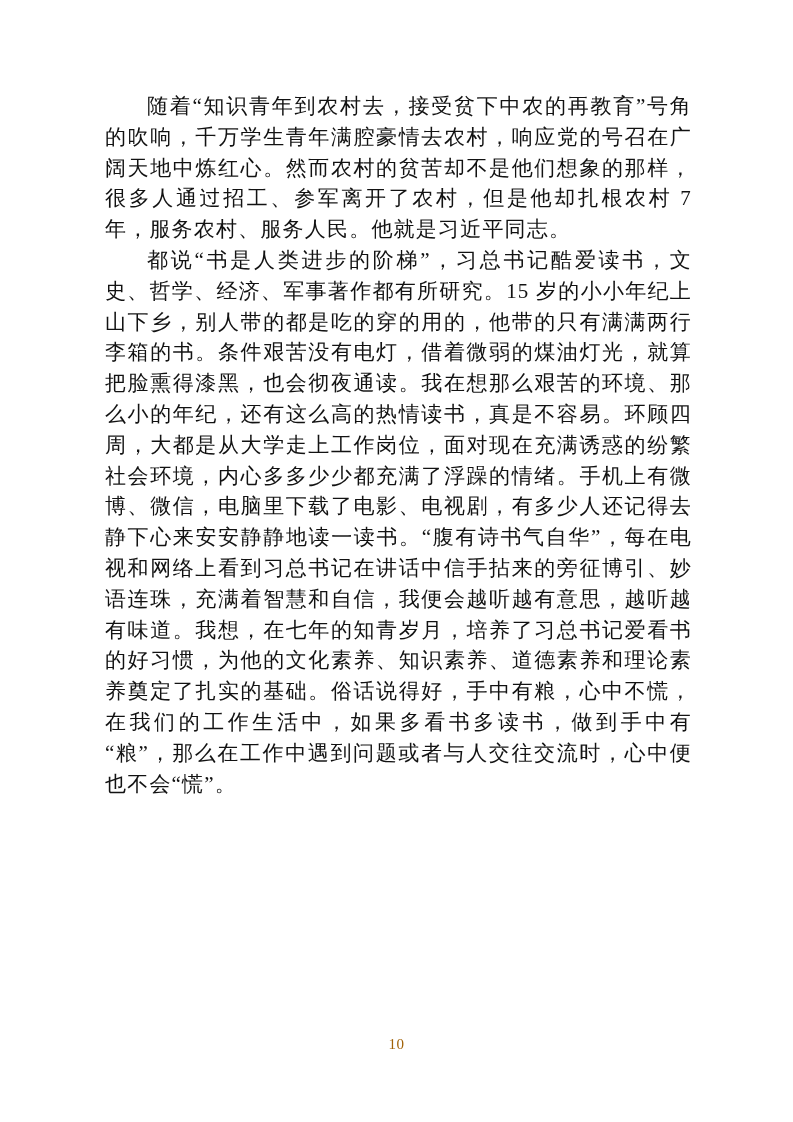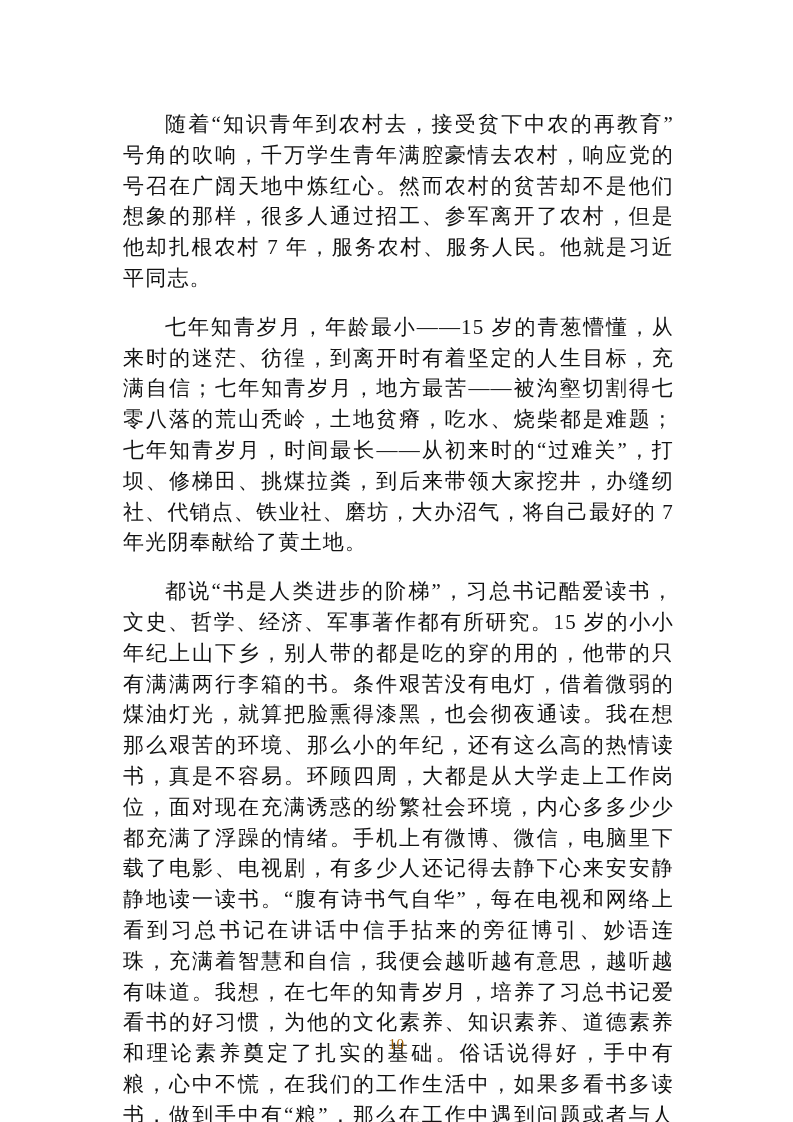--- a/index.html
+++ b/index.html
@@ -22,21 +22,21 @@
     left: 105px;
     top: 91px;
     width: 587px;
     font-size: 21px;
     line-height: 30.8px;
     letter-spacing: 1.2px;
     text-align: justify;
     text-justify: inter-ideograph;
   }
   .para {
-    margin: 18px;
+    margin: 0;
     padding: 0;
     text-indent: 2em;
     word-break: break-all;
   }
   .page-number {
     position: absolute;
     top: 1036px;
     left: 0;
     width: 100%;
     text-align: center;
@@ -44,17 +44,16 @@
     letter-spacing: 0.5px;
     color: #a16207;
   }
 </style>
 </head>
 <body>
 
 <div class="page">
   <div class="content">
     <p class="para">随着“知识青年到农村去，接受贫下中农的再教育”号角的吹响，千万学生青年满腔豪情去农村，响应党的号召在广阔天地中炼红心。然而农村的贫苦却不是他们想象的那样，很多人通过招工、参军离开了农村，但是他却扎根农村 7 年，服务农村、服务人民。他就是习近平同志。</p>
-    <p class="para">七年知青岁月，年龄最小——15 岁的青葱懵懂，从来时的迷茫、彷徨，到离开时有着坚定的人生目标，充满自信；七年知青岁月，地方最苦——被沟壑切割得七零八落的荒山秃岭，土地贫瘠，吃水、烧柴都是难题；七年知青岁月，时间最长——从初来时的“过难关”，打坝、修梯田、挑煤拉粪，到后来带领大家挖井，办缝纫社、代销点、铁业社、磨坊，大办沼气，将自己最好的 7 年光阴奉献给了黄土地。</p>
     <p class="para">都说“书是人类进步的阶梯”，习总书记酷爱读书，文史、哲学、经济、军事著作都有所研究。15 岁的小小年纪上山下乡，别人带的都是吃的穿的用的，他带的只有满满两行李箱的书。条件艰苦没有电灯，借着微弱的煤油灯光，就算把脸熏得漆黑，也会彻夜通读。我在想那么艰苦的环境、那么小的年纪，还有这么高的热情读书，真是不容易。环顾四周，大都是从大学走上工作岗位，面对现在充满诱惑的纷繁社会环境，内心多多少少都充满了浮躁的情绪。手机上有微博、微信，电脑里下载了电影、电视剧，有多少人还记得去静下心来安安静静地读一读书。“腹有诗书气自华”，每在电视和网络上看到习总书记在讲话中信手拈来的旁征博引、妙语连珠，充满着智慧和自信，我便会越听越有意思，越听越有味道。我想，在七年的知青岁月，培养了习总书记爱看书的好习惯，为他的文化素养、知识素养、道德素养和理论素养奠定了扎实的基础。俗话说得好，手中有粮，心中不慌，在我们的工作生活中，如果多看书多读书，做到手中有“粮”，那么在工作中遇到问题或者与人交往交流时，心中便也不会“慌”。</p>
   </div>
   <div class="page-number">10</div>
 </div>
 
 </body></html>

